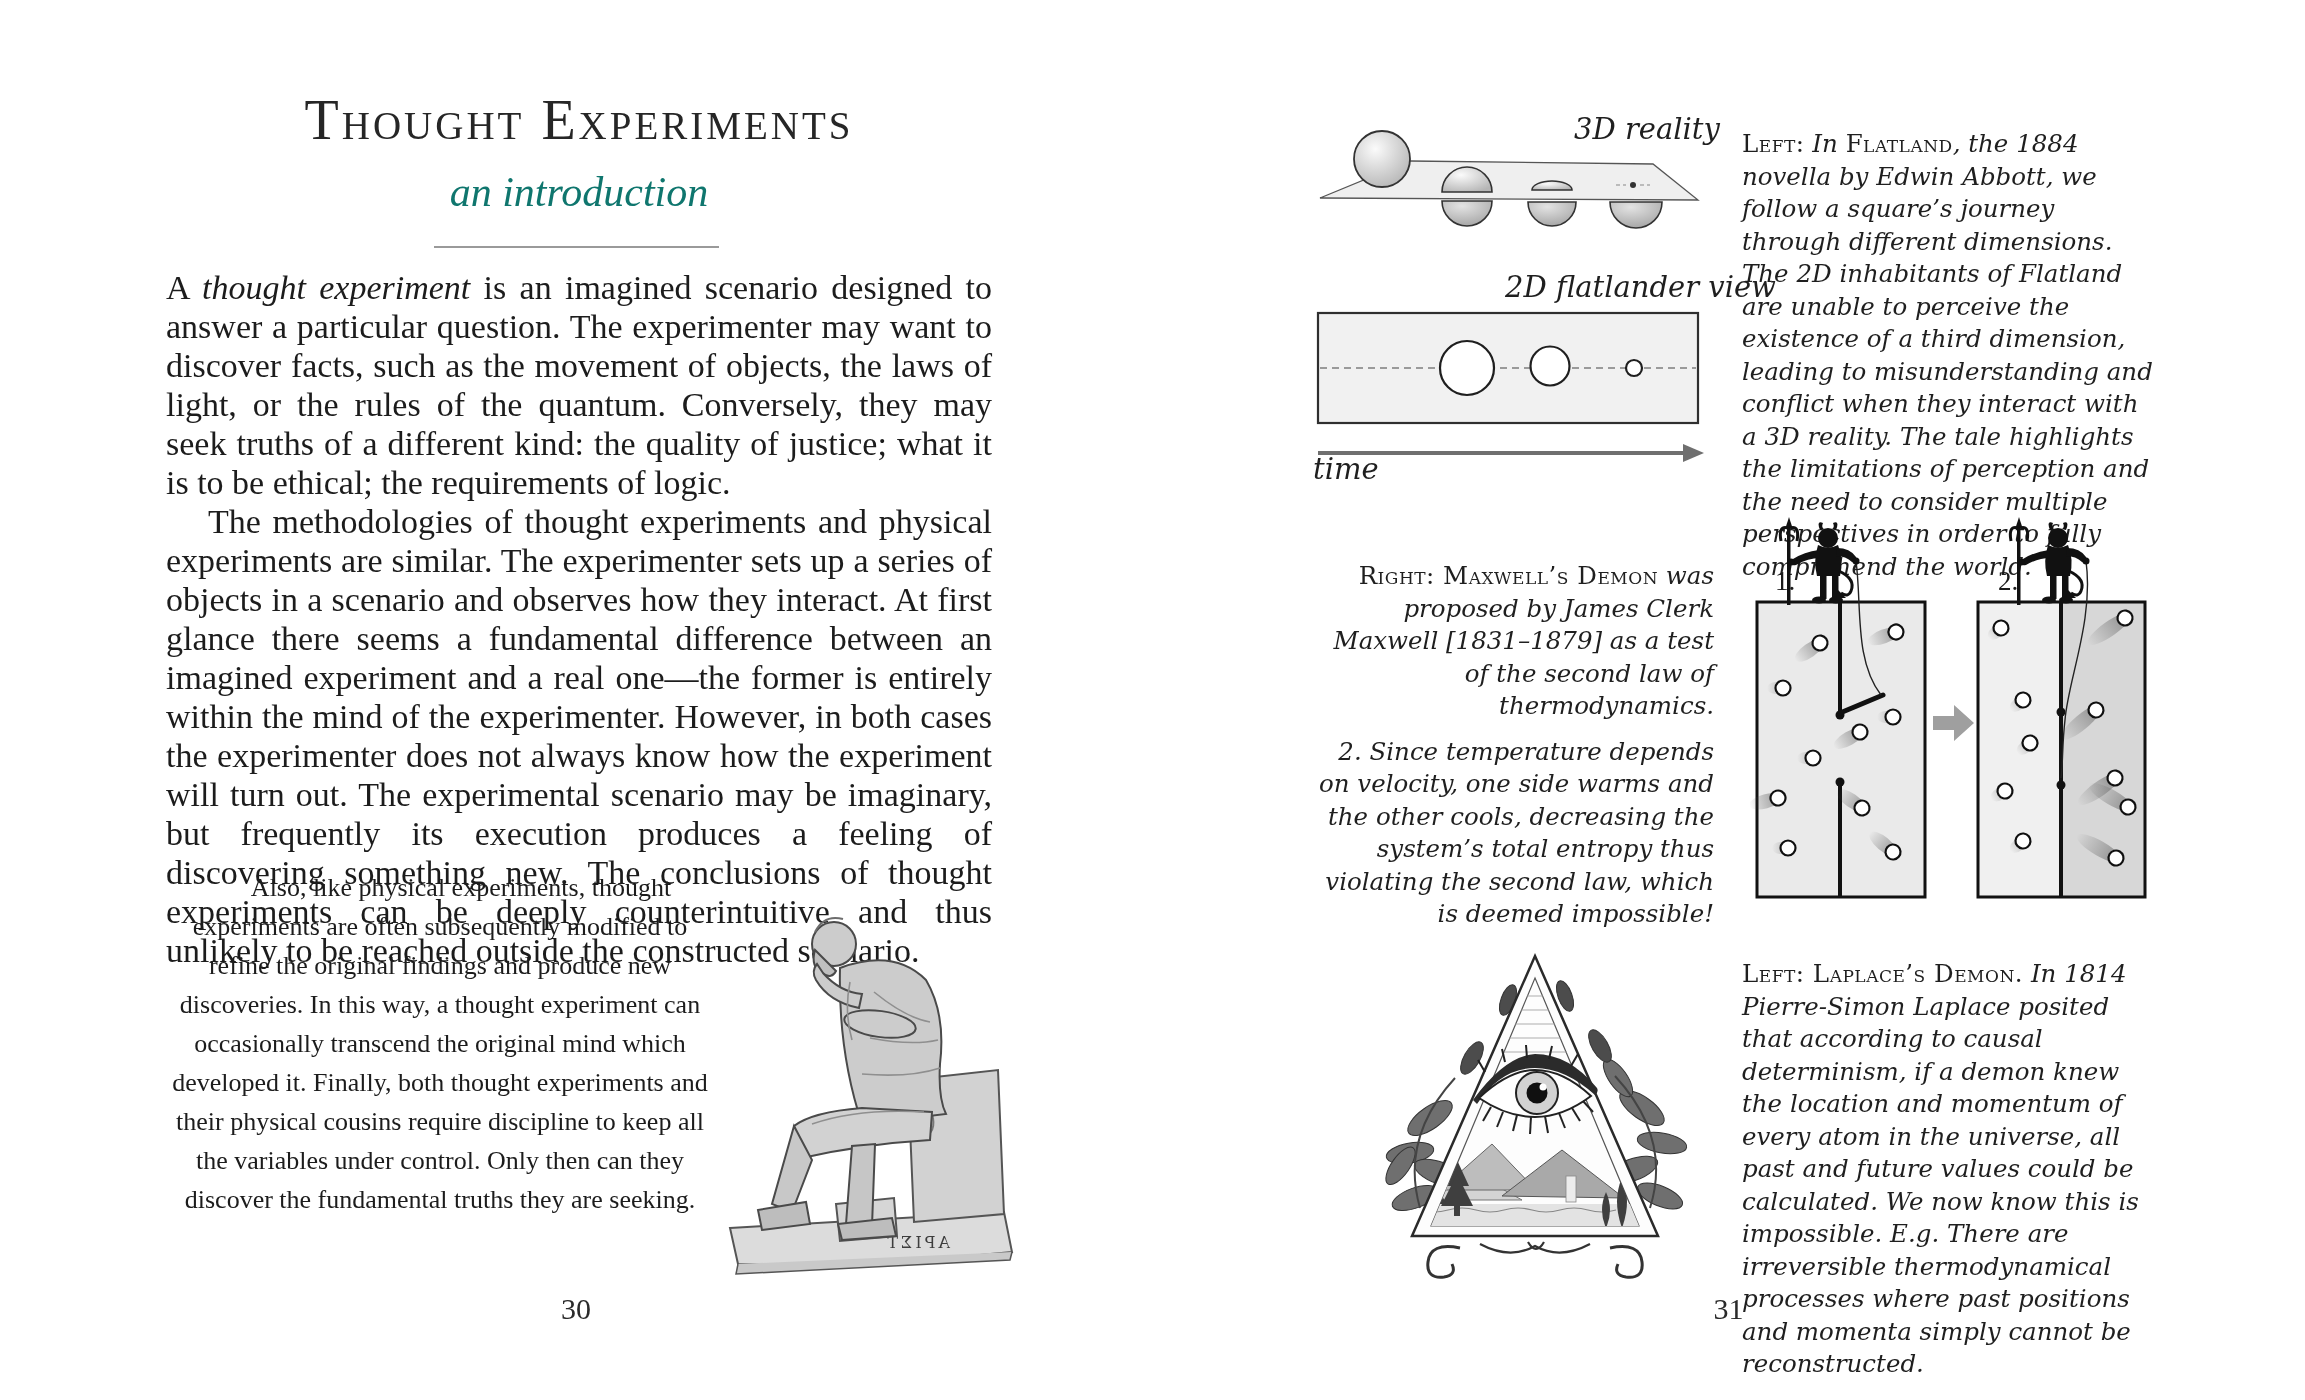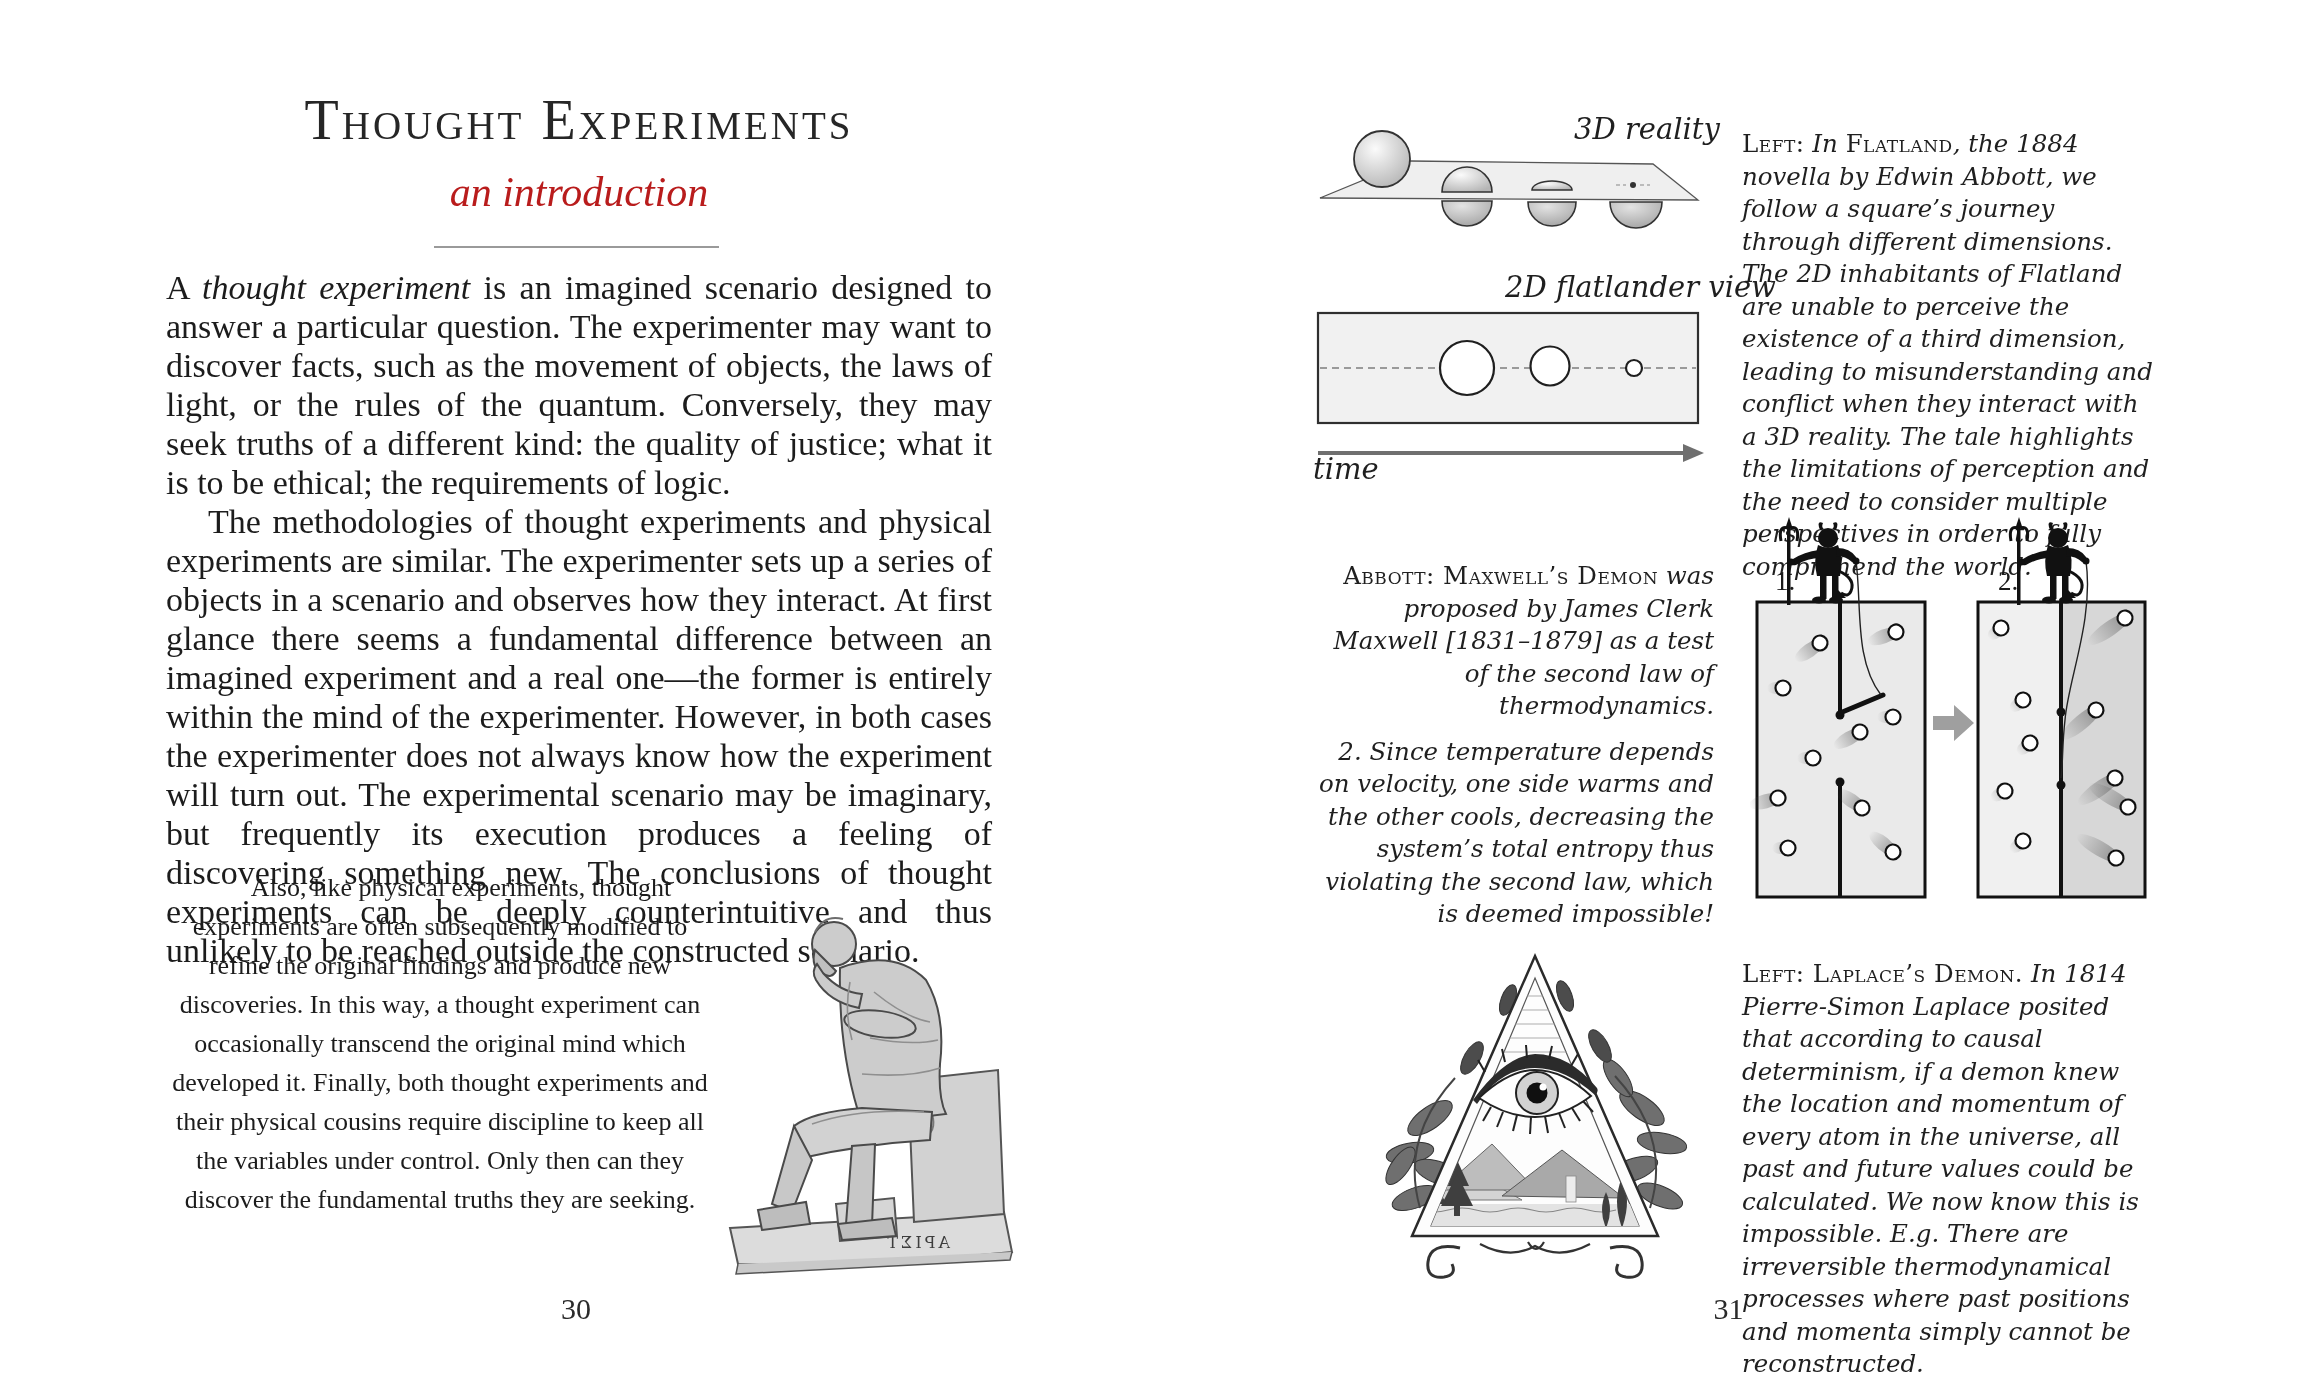--- a/index.html
+++ b/index.html
@@ -2,21 +2,21 @@
 <html><head>
 <meta charset="utf-8">
 <style>
   html,body{margin:0;padding:0;background:#ffffff;}
   #spread{position:relative;width:2305px;height:1400px;background:#ffffff;overflow:hidden;
           font-family:"Liberation Serif",serif;color:#1c1c1c;}
   .abs{position:absolute;}
   
   .book-title{font-variant:small-caps;font-weight:400;font-size:56px;letter-spacing:3px;
               color:#262626;text-align:center;}
-  .book-subtitle{font-style:italic;font-size:42px;text-align:center;color:#b91c1c;}
+  .book-subtitle{font-style:italic;font-size:42px;text-align:center;color:#0f766e;}
   .title-rule{height:2px;background:#9a9a9a;}
   .bodytext{font-size:34px;line-height:39px;text-align:justify;}
   .bodytext p{margin:0;}
   .bodytext p + p{text-indent:42px;}
   .bodytext .ital{font-style:italic;}
   .bodytext-wrap{font-size:26px;line-height:39px;text-align:center;}
   .bodytext-wrap p{margin:0;text-indent:42px;}
   .pagenum{font-size:30px;text-align:center;color:#2a2a2a;}
   
   .caption{font-family:"DejaVu Serif",serif;font-style:italic;font-size:24.5px;
@@ -128,21 +128,21 @@
 
     <div class="abs diagram-label" style="left:1563px;top:112px;margin-left:11px;">3D reality</div>
     <div class="abs diagram-label" style="left:1505px;top:270px;text-align:center;">2D flatlander view</div>
     <div class="abs diagram-label" style="left:1313px;top:452px;">time</div>
 
     <div class="abs caption" style="left:1742px;top:128px;width:414px;">
       <span class="sc">Left:</span><span> In </span><span class="sc">Flatland</span><span>, the 1884 novella by Edwin Abbott, we follow a square’s journey through different dimensions. The 2D inhabitants of Flatland are unable to perceive the existence of a third dimension, leading to misunderstanding and conflict when they interact with a 3D reality. The tale highlights the limitations of perception and the need to consider multiple perspectives in order to fully comprehend the world.</span>
     </div>
 
     <div class="abs caption caption-right" style="left:1318px;top:560px;width:396px;">
-      <div><span class="sc">Abbott: Maxwell’s Demon</span><span> was proposed by James Clerk Maxwell [1831–1879] as a test of the second law of thermodynamics.</span></div>
+      <div><span class="sc">Right: Maxwell’s Demon</span><span> was proposed by James Clerk Maxwell [1831–1879] as a test of the second law of thermodynamics.</span></div>
       <div class="cap-item"><span>2.</span><span> Since temperature depends on velocity, one side warms and the other cools, decreasing the system’s total entropy thus violating the second law, which is deemed impossible!</span></div>
     </div>
 
     <svg class="abs" style="left:1750px;top:510px;" width="410" height="400" viewBox="0 0 410 400">
       <defs>
         <linearGradient id="tg" x1="1" y1="0" x2="0" y2="0">
           <stop offset="0" stop-color="#4a4a4a" stop-opacity="0.55"></stop>
           <stop offset="1" stop-color="#4a4a4a" stop-opacity="0"></stop>
         </linearGradient>
         <g id="molM">

